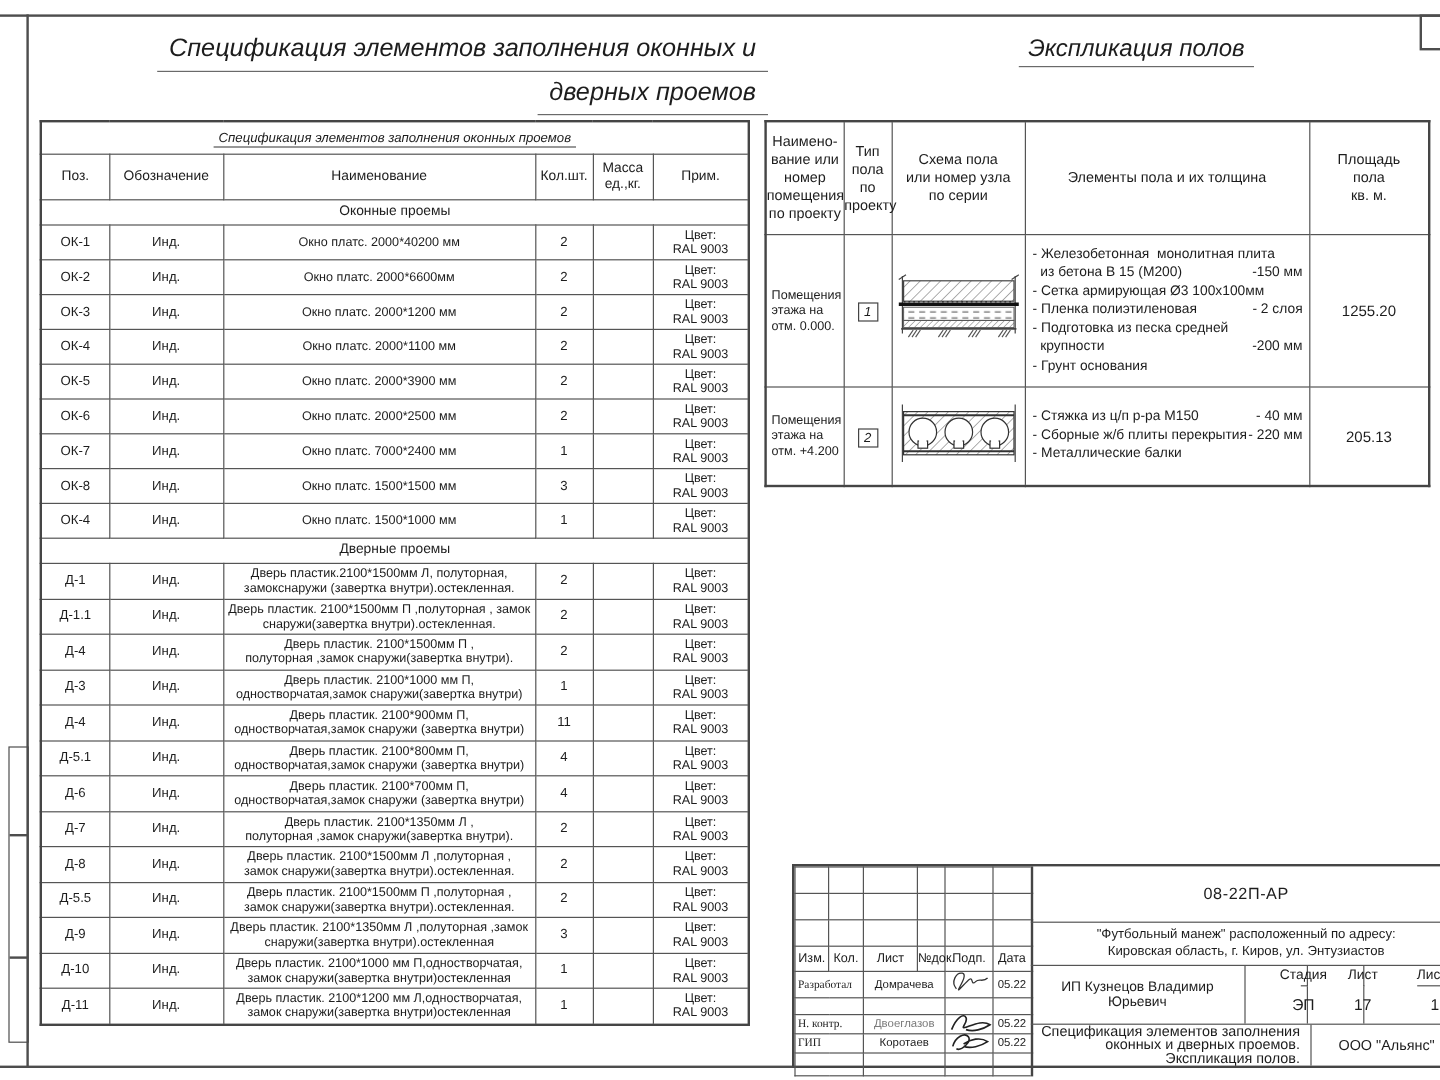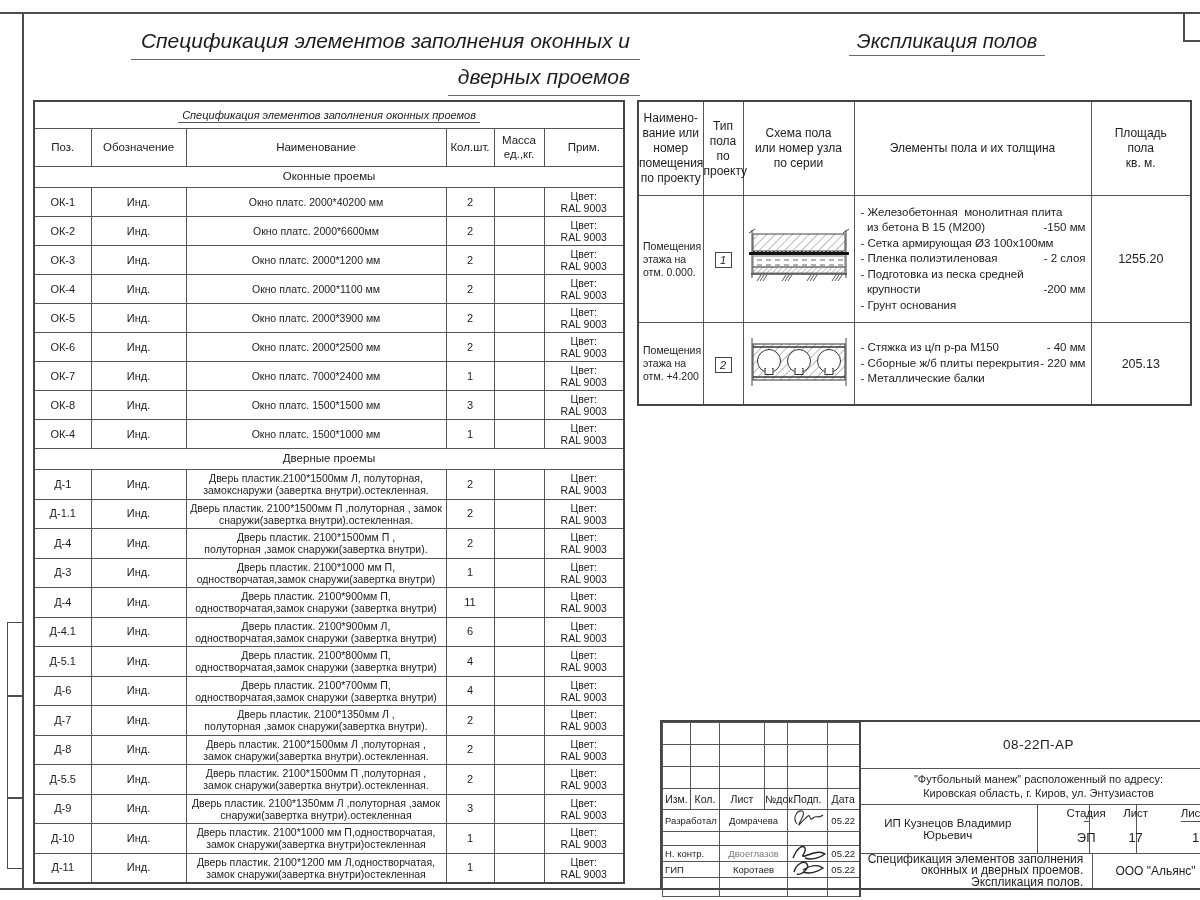--- a/index.html
+++ b/index.html
@@ -53,21 +53,21 @@
   .corner-box{position:absolute;left:1183px;top:12px;width:40px;height:26px;border:2px solid #4d4d4d;}
   .lstrip{position:absolute;left:7px;top:622px;width:15px;height:245px;border:1.5px solid #4d4d4d;}
   .lstrip .d1,.lstrip .d2{position:absolute;left:0;width:100%;height:1.5px;background:#4d4d4d;}
   .lstrip .d1{top:72px;} .lstrip .d2{top:174px;}
 
   
   .tblock{position:absolute;left:660px;top:720px;width:560px;height:170px;
           border:2px solid #454545;box-sizing:border-box;background:#fff;}
   .rev{position:absolute;left:0;top:0;width:197px;height:166px;border-right:2px solid #454545;}
   .rev td{border:1px solid #555;padding:0;font-size:9.5px;text-align:center;vertical-align:middle;overflow:visible;}
-  .rev td.lbl{text-align:left;padding-left:2px;}
+  .rev td.lbl{text-align:left;padding-left:2px;font-family:Liberation Serif, serif;}
   .rev .small{font-size:7.5px;}
   .rev .hrow td{font-size:10.5px;height:20px;}
   .rev .e td{height:21px;}
   .rev .p1 td{height:21px;} .rev .p0 td{height:13px;} .rev .p2 td{height:15px;}
   .rev .p3 td{height:15px;} .rev .pe td{height:18px;}
   .rev .gray{color:#7a7a7a;}
   .sig-cell{position:relative;}
   .sig-cell svg{position:absolute;left:1px;top:-4px;overflow:visible;}
 
   .tbr{position:absolute;left:197px;top:0;right:0;height:166px;display:flex;flex-direction:column;}
@@ -261,30 +261,20 @@
           <td></td>
           <td class="nt">Цвет:
 RAL 9003</td>
         </tr>
         <tr class="data-row door">
           <td class="ps">Д-4</td>
           <td>Инд.</td>
           <td class="nm">Дверь пластик. 2100*900мм П,
 одностворчатая,замок снаружи (завертка внутри)</td>
           <td>11</td>
-          <td></td>
-          <td class="nt">Цвет:
-RAL 9003</td>
-        </tr>
-        <tr class="data-row door">
-          <td class="ps">Д-4.1</td>
-          <td>Инд.</td>
-          <td class="nm">Дверь пластик. 2100*900мм Л,
-одностворчатая,замок снаружи (завертка внутри)</td>
-          <td>6</td>
           <td></td>
           <td class="nt">Цвет:
 RAL 9003</td>
         </tr>
         <tr class="data-row door">
           <td class="ps">Д-5.1</td>
           <td>Инд.</td>
           <td class="nm">Дверь пластик. 2100*800мм П,
 одностворчатая,замок снаружи (завертка внутри)</td>
           <td>4</td>

